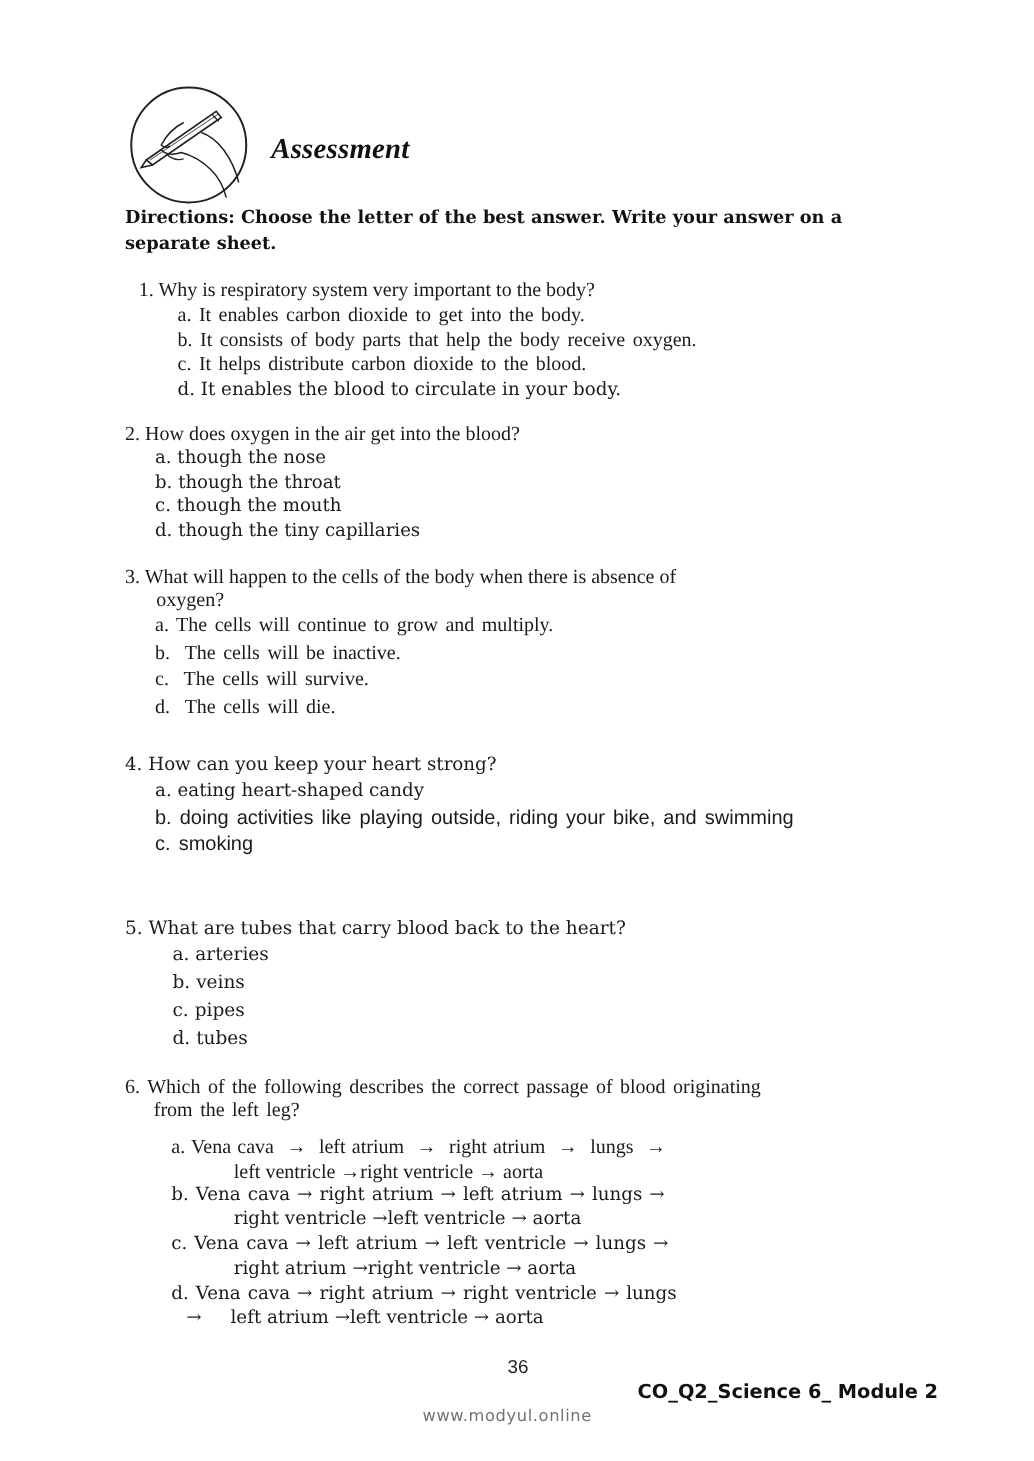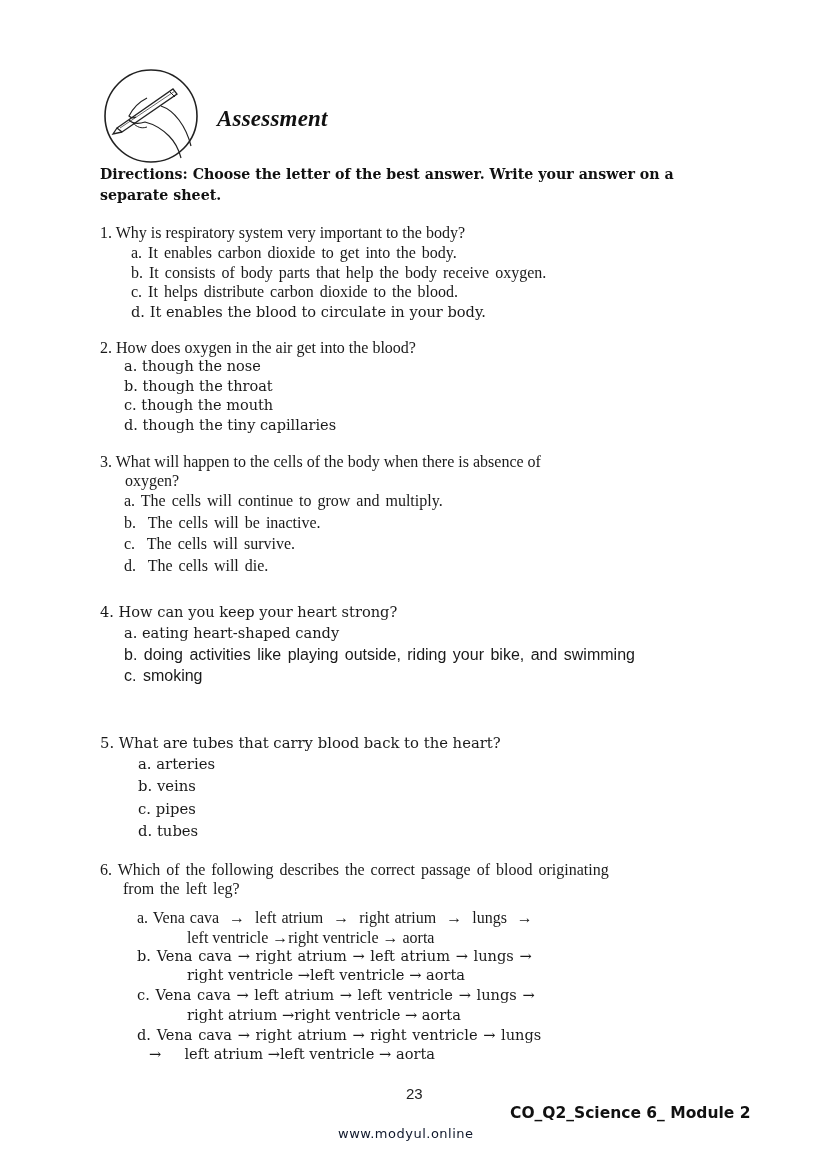--- a/index.html
+++ b/index.html
@@ -7,21 +7,21 @@
          font-family:"DejaVu Serif", "Liberation Serif", serif; }
   .abs { position:absolute; }
   .icon-wrap { left:103px; top:68px; width:96px; height:96px; }
   .title { left:217px; top:106px; font-family:Liberation Serif, serif; font-weight:bold; font-style:italic;
            font-size:23px; letter-spacing:0.2px; color:#111; }
   .directions { left:100px; top:164px; width:620px; font-family:"DejaVu Serif", serif; font-weight:bold;
                 font-size:14.2px; line-height:21px; color:#111; }
   .q { position:absolute; left:100px; font-family:"Liberation Serif", serif; font-size:16px; color:#1a1a1a; }
   .qline { white-space:nowrap; }
   .opt { white-space:nowrap; }
-  .q1 { top:223px; }
+  .q1 { top:223px;margin-left:11px; }
   .q1 .qline { line-height:20px; }
   .q1 .opt { padding-left:31px; line-height:19.5px; word-spacing:2px; }
   .q1 .opt.big { font-family:"DejaVu Serif", serif; font-size:14.6px; line-height:20px; word-spacing:0; }
   .q2 { top:338px; font-family:"DejaVu Serif", serif; font-size:14.5px; }
   .q2 .qline { font-family:"Liberation Serif", serif; font-size:16px; line-height:19px; }
   .q2 .opt { padding-left:24px; line-height:19.6px; }
   .q3 { top:452px; }
   .q3 .qline { line-height:19px; }
   .q3 .qline.cont { padding-left:25px; }
   .q3 .opt { padding-left:24px; line-height:21.7px; word-spacing:2px; }
@@ -35,21 +35,21 @@
   .q6 { top:860px; }
   .q6 .qline { line-height:19px; word-spacing:2px; }
   .q6 .qline.cont { padding-left:23px; }
   .q6 .opts { margin-top:11px; }
   .q6 .opt { padding-left:37px; line-height:18.5px; word-spacing:1px; }
   .q6 .opt2 { padding-left:87px; line-height:19px; }
   .q6 .opts.dj .opt, .q6 .opts.dj .opt2 { font-family:"DejaVu Serif", serif; font-size:14.6px; }
   .q6 .opt2.arrowstart { padding-left:49px; }
   .page-num { left:406px; top:1085px; font-family:"Liberation Sans", sans-serif; font-size:15px; color:#222; }
   .footer-code { left:510px; top:1104px; font-family:"DejaVu Sans", sans-serif; font-weight:bold; font-size:15.5px; color:#111; }
-  .watermark { left:338px; top:1126px; font-family:"DejaVu Sans", sans-serif; font-size:13px; color:#0f172a; letter-spacing:0.5px; }
+  .watermark { left:338px; top:1126px; font-family:"DejaVu Sans", sans-serif; font-size:13px; color:#737373; letter-spacing:0.5px; }
 </style>
 </head>
 <body>
 
 <div class="abs icon-wrap">
   <svg width="96" height="96" viewBox="0 0 96 96">
     <circle cx="48" cy="48" r="46" fill="none" stroke="#222" stroke-width="1.6"></circle>
 
     <path d="M14 60 L70 21 L74 26 L19 64 Z" fill="#fff" stroke="#222" stroke-width="1.3"></path>
     <path d="M14 60 L10 66 L19 64" fill="none" stroke="#222" stroke-width="1.3"></path>
@@ -117,15 +117,15 @@
   <div class="opts dj" style="margin-top:0">
     <div class="opt"><span>b.</span> <span>Vena cava → right atrium → left atrium → lungs →</span></div>
     <div class="opt2">right ventricle →left ventricle → aorta</div>
     <div class="opt" style="margin-top:2px"><span>c.</span> <span>Vena cava → left atrium → left ventricle → lungs →</span></div>
     <div class="opt2">right atrium →right ventricle → aorta</div>
     <div class="opt" style="margin-top:2px"><span>d.</span> <span>Vena cava → right atrium → right ventricle → lungs</span></div>
     <div class="opt2 arrowstart" style="white-space:pre">→     left atrium →left ventricle → aorta</div>
   </div>
 </div>
 
-<div class="abs page-num">23</div>
+<div class="abs page-num">36</div>
 <div class="abs footer-code">CO_Q2_Science 6_ Module 2</div>
 <div class="abs watermark">www.modyul.online</div>
 
 </body></html>

